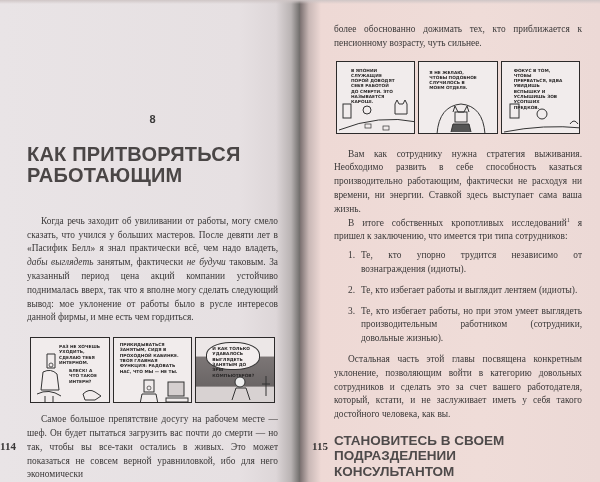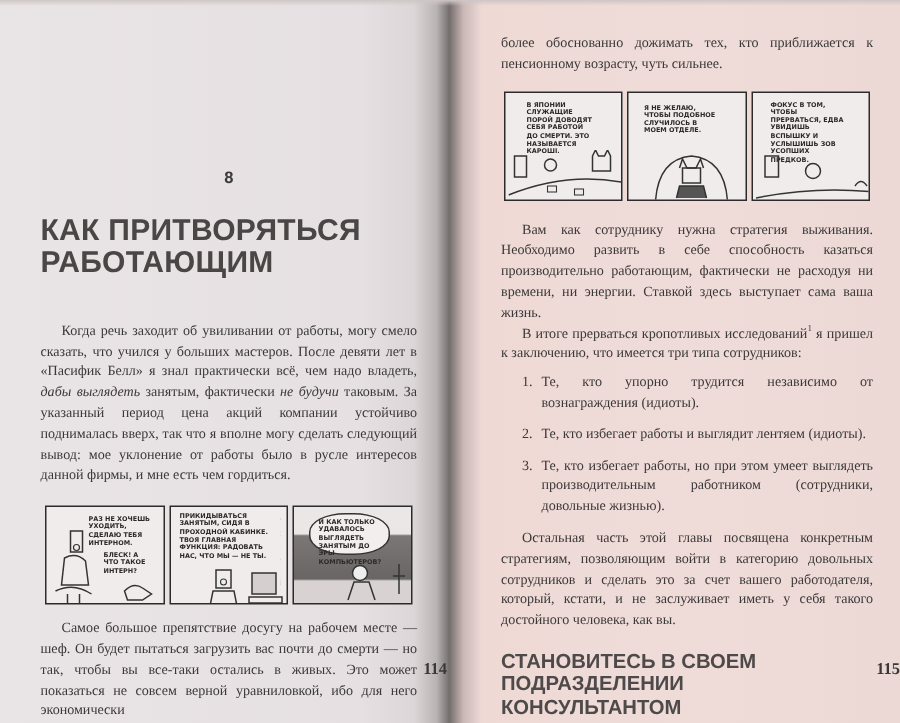--- a/index.html
+++ b/index.html
@@ -53,21 +53,21 @@
     position: absolute; right: 0; top: 2px; bottom: 2px; width: 4px;
     font-size: 3px; writing-mode: vertical-rl; color: #555; font-family: "DejaVu Sans", sans-serif;
     overflow: hidden;
   }
   .panel.dark { background: linear-gradient(#ece7e7 0%, #ece7e7 28%, #7c7676 30%, #6a6565 75%, #d8d2d2 77%); }
   .thought {
     position: absolute; background: #f3eeee; border: 1px solid #333; border-radius: 45%;
   }
   .figure { position: absolute; }
   .page-num {
-    position: absolute; bottom: 28px; left: 0; right: 0; text-align: right;
+    position: absolute; bottom: 28px; left: 0; right: 0; text-align: left;
     font-weight: bold; font-size: 11px;
   }
   .left .page-num { padding-right: 2px; }
   .right .page-num { padding-left: 12px; }
   .right .body-top { margin-top: 23px; }
   .right .comic { height: 73px; margin: 10px 2px 14px 2px; }
   .numbered { margin: 5px 0 0 0; padding: 0; list-style: none; }
   .numbered li { display: flex; margin-bottom: 7px; padding-left: 14px; }
   .numbered .n { width: 13px; flex: none; }
   .numbered .t { flex: 1; text-align: justify; }
@@ -166,38 +166,38 @@
         <svg class="figure" style="left:2px; top:40px;" width="80" height="32">
           <rect x="6" y="2" width="9" height="14" fill="none" stroke="#333" stroke-width="1"></rect>
           <circle cx="38" cy="12" r="5" fill="none" stroke="#333" stroke-width="1"></circle>
           <path d="M0 30 Q40 22 78 26" fill="none" stroke="#333" stroke-width="1"></path>
           <path d="M66 22 Q70 16 74 22" fill="none" stroke="#333" stroke-width="1"></path>
         </svg>
       </div>
     </div>
 
     <p class="indent">Вам как сотруднику нужна стратегия выживания. Необходимо развить в себе способность казаться производительно работающим, фактически не расходуя ни времени, ни энергии. Ставкой здесь выступает сама ваша жизнь.</p>
-    <p class="indent"><span>В итоге прерваться кропотливых исследований</span><sup>1</sup><span> я пришел к заключению, что имеется три типа сотрудников:</span></p>
+    <p class="indent"><span>В итоге собственных кропотливых исследований</span><sup>1</sup><span> я пришел к заключению, что имеется три типа сотрудников:</span></p>
 
     <ul class="numbered">
       <li>
           <span class="n">1.</span>
           <span class="t">Те, кто упорно трудится независимо от вознаграждения (идиоты).</span>
         </li>
       <li>
           <span class="n">2.</span>
           <span class="t">Те, кто избегает работы и выглядит лентяем (идиоты).</span>
         </li>
       <li>
           <span class="n">3.</span>
           <span class="t">Те, кто избегает работы, но при этом умеет выглядеть производительным работником (сотрудники, довольные жизнью).</span>
         </li>
     </ul>
 
-    <p class="indent">Остальная часть этой главы посвящена конкретным стратегиям, позволяющим войти в категорию довольных сотрудников и сделать это за счет вашего работодателя, который, кстати, и не заслуживает иметь у себя такого достойного человека, как вы.</p>
+    <p class="indent">Остальная часть этой главы посвящена конкретным уклонение, позволяющим войти в категорию довольных сотрудников и сделать это за счет вашего работодателя, который, кстати, и не заслуживает иметь у себя такого достойного человека, как вы.</p>
 
     <div class="section-heading">СТАНОВИТЕСЬ В СВОЕМ ПОДРАЗДЕЛЕНИИ КОНСУЛЬТАНТОМ</div>
 
     <p>Если не можете влезть в начальники, то еще один отличный способ избежать реальной работы — стать «консультантом» тех, кто реально работает. Чтобы сделаться чужим советчиком, вам может понадобиться кое во что вникнуть, но не переборщи</p>
 
     <div class="page-num">115</div>
   </div>
 </div>
 
 </body></html>

